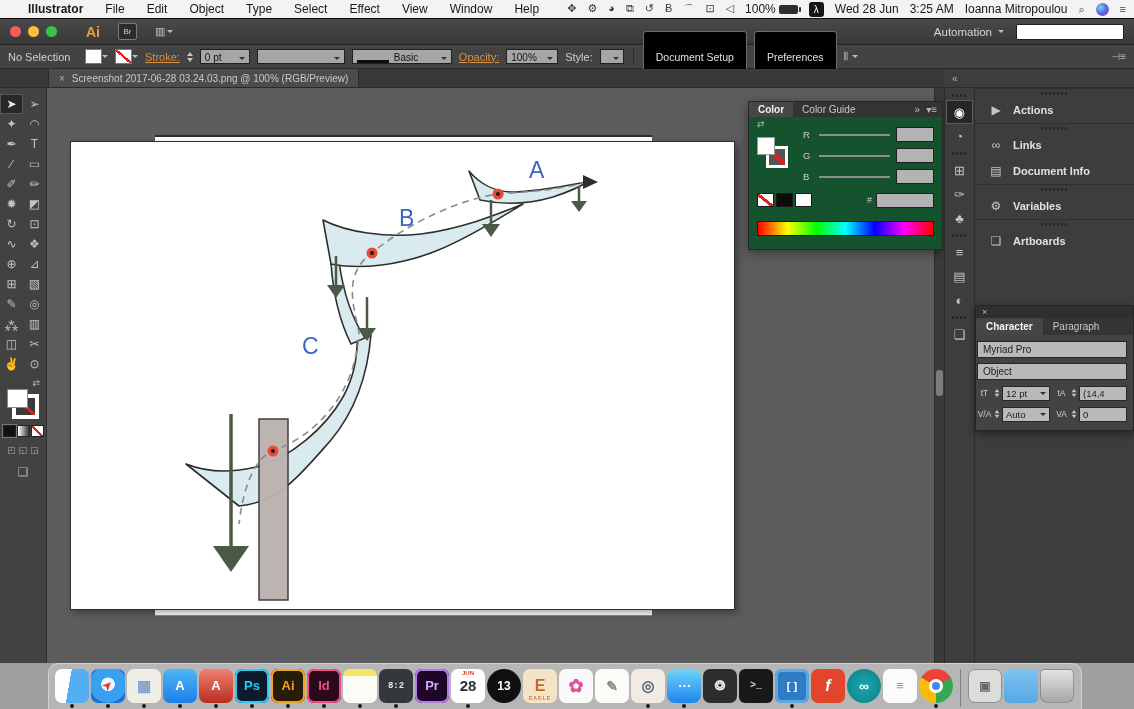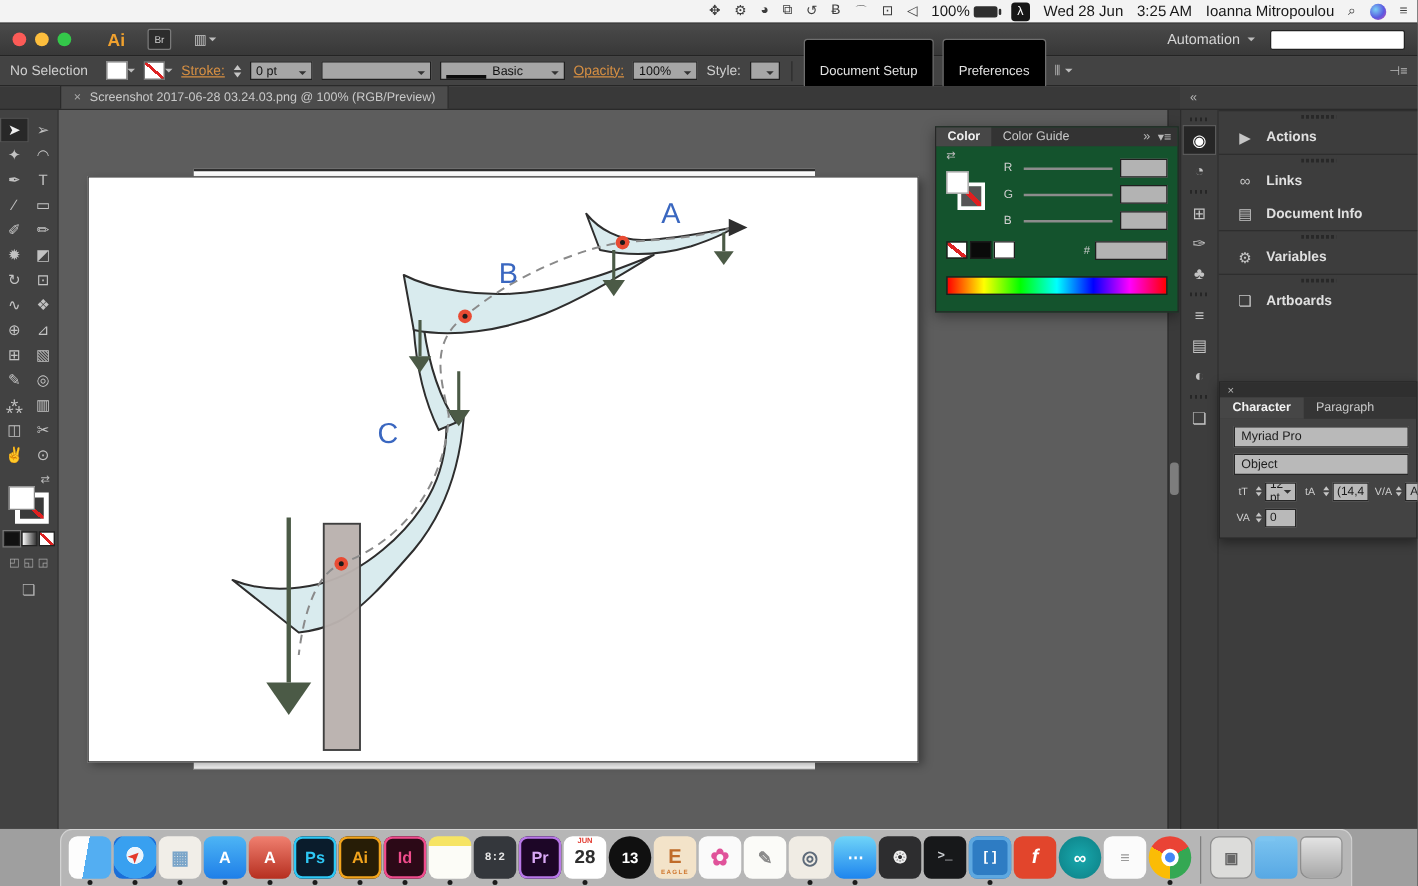--- a/index.html
+++ b/index.html
@@ -135,24 +135,24 @@
   .hex .bx{width:56px;height:13px;background:#b3b3b3;border:1px solid #1f1f1f;}
   .spectrum{position:absolute;left:8px;right:8px;bottom:6px;height:13px;border:1px solid #1c1c1c;
     background:linear-gradient(to right,#f00,#ff0,#0f0,#0ff,#00f,#f0f,#f00);}
   
   .char-float{position:absolute;left:0;right:0;top:217px;background:#434343;border:1px solid #262626;
     box-shadow:0 3px 8px rgba(0,0,0,.4);}
   .cp-head{height:12px;background:#2f2f2f;color:#bbb;font-size:9px;display:flex;align-items:center;padding:0 6px;}
   .cp-tabs{height:17px;background:#353535;display:flex;font-size:10px;color:#c9c9c9;}
   .cp-tab{display:flex;align-items:center;padding:0 10px;}
   .cp-tab.active{background:#464646;color:#f2f2f2;font-weight:bold;}
-  .cp-body{padding:6px 6px 8px 11px;}
+  .cp-body{padding:6px 6px 8px 1px;}
   .cp-field{height:15px;background:#b9b9b9;border:1px solid #272727;color:#1c1c1c;font-size:10px;
     line-height:15px;padding:0 5px;margin-bottom:5px;}
-  .cp-grid{display:grid;grid-template-columns:1fr 1fr 1fr;gap:5px 4px;}
+  .cp-grid{display:grid;grid-template-columns:1fr 1fr;gap:5px 4px;}
   .cp-ctl{display:flex;align-items:center;gap:2px;}
   .cp-ic{font-size:8.5px;color:#cfcfcf;width:15px;text-align:center;}
   .cp-stp{transform:scale(.8);}
   .cp-val{flex:1;height:15px;background:#b9b9b9;border:1px solid #272727;color:#1c1c1c;font-size:9.5px;
     display:flex;align-items:center;padding:0 3px;box-sizing:border-box;min-width:0;overflow:hidden;}
   .cp-val .car{border-top-color:#333;margin-left:auto;}
   
   .dockzone{height:46px;background:#9f9f9f;display:flex;justify-content:flex-start;}
   .dock{margin-left:48px;width:1034px;background:rgba(198,198,198,.6);border:1px solid rgba(255,255,255,.4);
     border-bottom:none;border-radius:10px 10px 0 0;display:flex;align-items:center;padding:3px 6px 0 6px;
@@ -199,20 +199,32 @@
   .downloads-folder::before{content:"";position:absolute;top:3px;left:3px;width:13px;height:4px;
     background:#7cc4f0;border-radius:2px 2px 0 0;transform:translateY(-3px);}
   .trash{background:linear-gradient(rgba(235,235,235,.85),rgba(165,165,165,.85));
     border:1px solid rgba(130,130,130,.8);border-radius:5px 5px 8px 8px;box-sizing:border-box;}
 </style>
 </head>
 <body>
 
 <div class="menubar">
   <span class="apple"></span>
+  <div id="menu-items">
+      <span class="menu-item appname">Illustrator</span>
+      <span class="menu-item">File</span>
+      <span class="menu-item">Edit</span>
+      <span class="menu-item">Object</span>
+      <span class="menu-item">Type</span>
+      <span class="menu-item">Select</span>
+      <span class="menu-item">Effect</span>
+      <span class="menu-item">View</span>
+      <span class="menu-item">Window</span>
+      <span class="menu-item">Help</span>
+    </div>
   <div class="mb-right">
     <div id="status-icons" style="display:flex;gap:11px;">
         <span class="st-ic">✥</span>
         <span class="st-ic">⚙</span>
         <span class="st-ic">◕</span>
         <span class="st-ic">⧉</span>
         <span class="st-ic">↺</span>
         <span class="st-ic">Ƀ</span>
         <span class="st-ic">⌒</span>
         <span class="st-ic">⊡</span>

